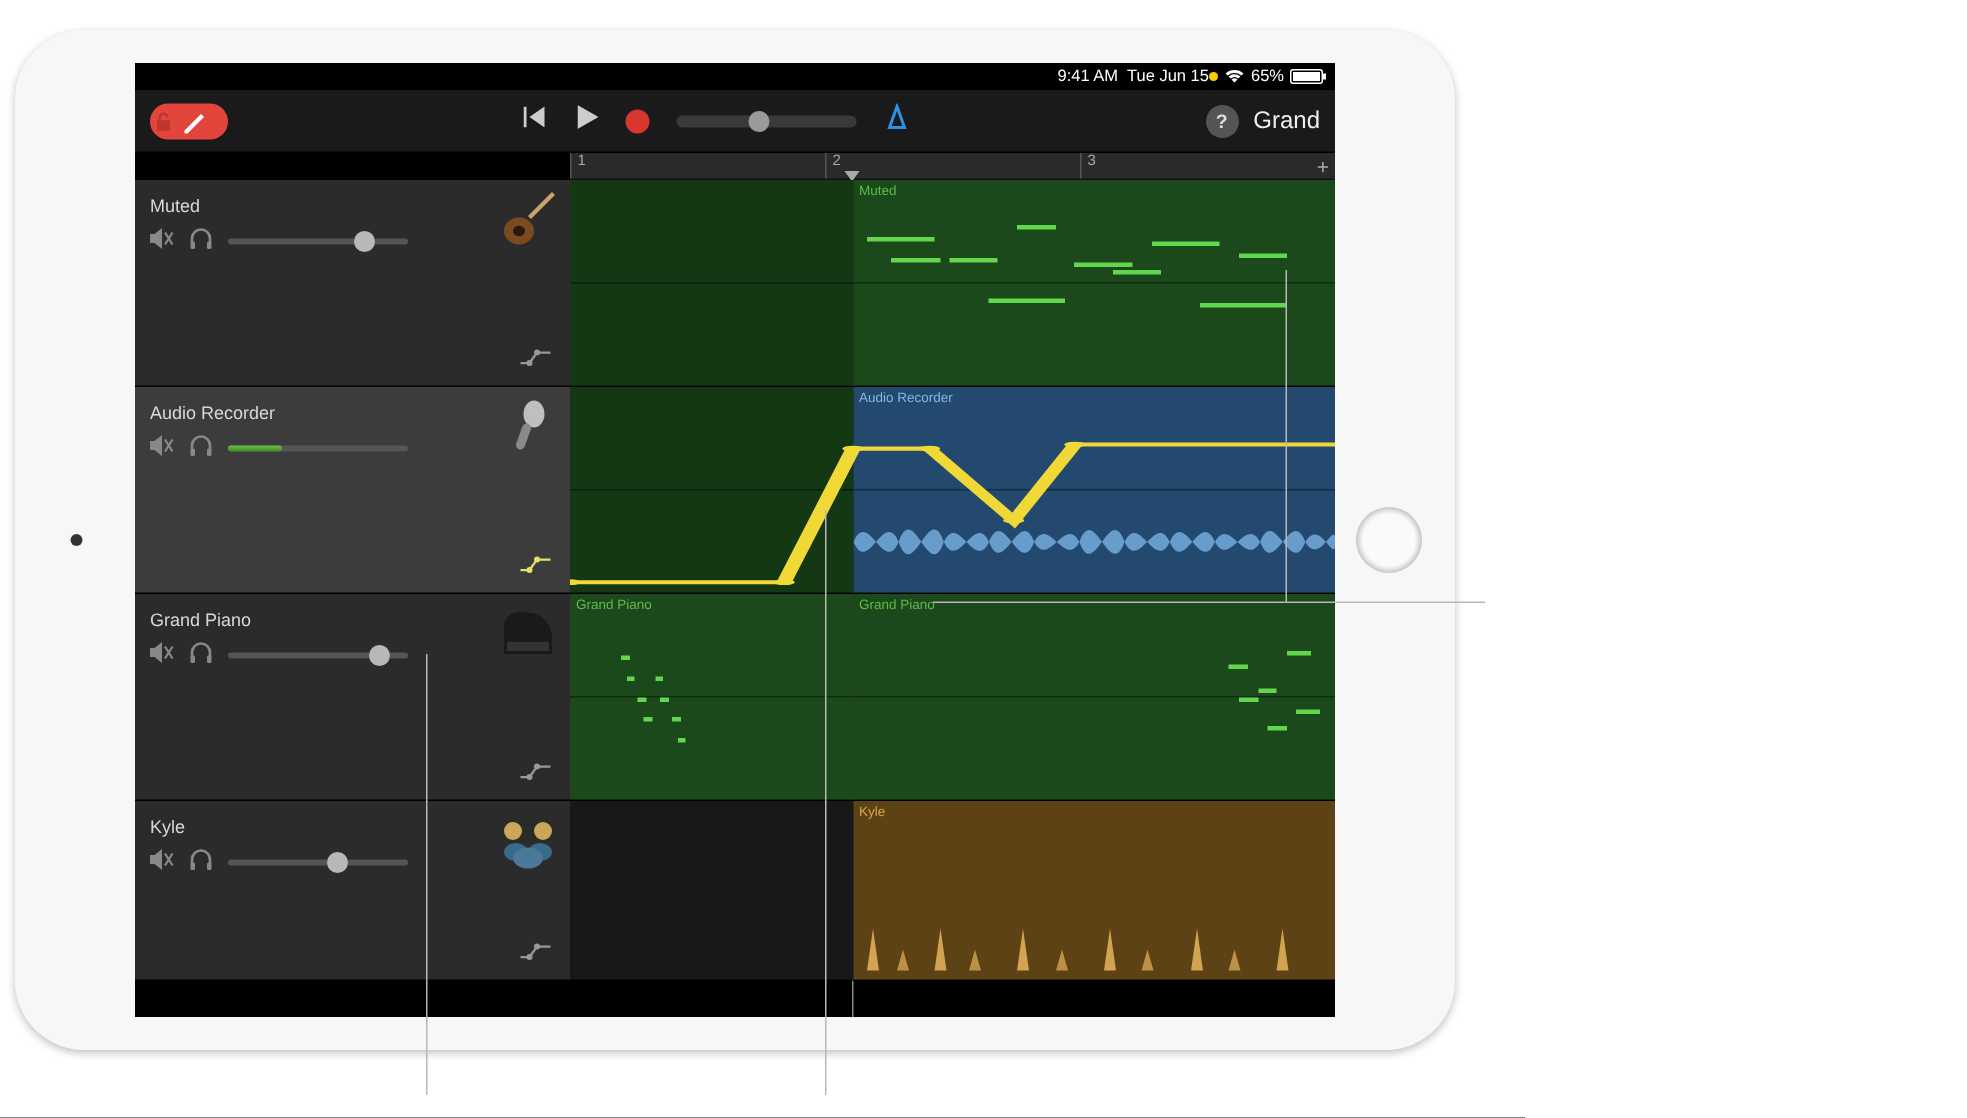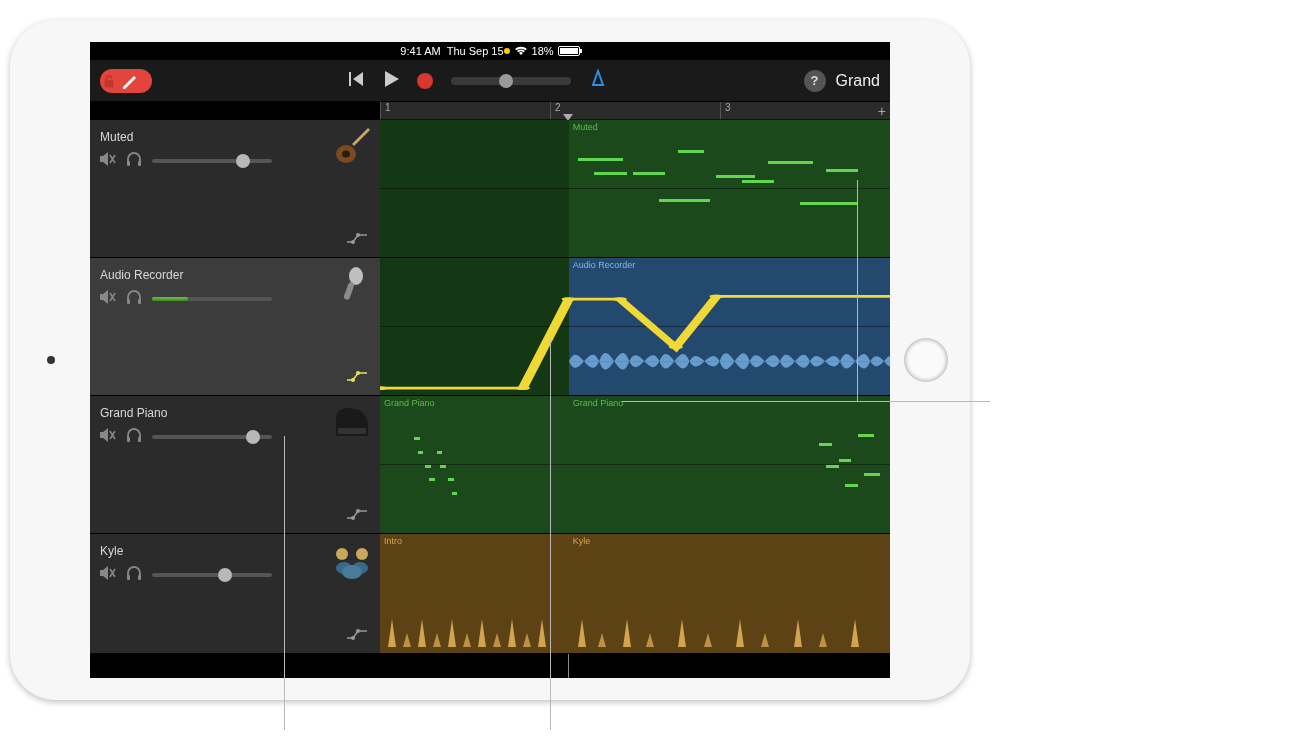--- a/index.html
+++ b/index.html
@@ -55,21 +55,21 @@
 
   
   .status-bar {
     height: 18px;
     background: #000;
     color: #fff;
     font-size: 11px;
     display: flex;
     align-items: center;
     padding: 0 8px;
-    justify-content: center;
+    justify-content: flex-end;
   }
   .status-right { display: flex; align-items: center; gap: 4px; }
   .yellow-dot { width:6px;height:6px;border-radius:50%;background:#ffcc00;}
   .wifi-ic, .battery-ic { display:inline-block; }
   .battery-ic { width:22px;height:10px;border:1px solid #fff;border-radius:2px;position:relative;}
   .battery-ic::after{content:"";position:absolute;right:-3px;top:2px;width:2px;height:4px;background:#fff;}
   .battery-fill{position:absolute;left:1px;top:1px;bottom:1px;right:1px;background:#fff;}
 
   
   .toolbar {
@@ -176,28 +176,28 @@
 
 <div class="ipad-frame">
   <div class="camera-dot"></div>
   <div class="home-button"></div>
 
   <div class="screen">
 
     <div class="status-bar">
       <div style="display:flex;gap:6px;">
         <span>9:41 AM</span>
-        <span>Thu Sep 15</span>
+        <span>Tue Jun 15</span>
       </div>
       <div class="status-right">
         <span class="yellow-dot"></span>
         <svg class="wifi-ic" width="14" height="10" viewBox="0 0 14 10">
             <path d="M7 9 L5 7 A3 3 0 0 1 9 7 Z M3 5 A6 6 0 0 1 11 5 L9.5 6.3 A4 4 0 0 0 4.5 6.3 Z M1 3 A9 9 0 0 1 13 3 L11.5 4.3 A7 7 0 0 0 2.5 4.3 Z" fill="#fff"></path>
           </svg>
-        <span>18%</span>
+        <span>65%</span>
         <span class="battery-ic">
             <span class="battery-fill"></span>
           </span>
       </div>
     </div>
 
     <div class="toolbar">
       <div class="lock-toggle">
         <svg width="14" height="14" viewBox="0 0 16 16">
             <path fill="#c0362f" d="M4 7 V5 a4 4 0 0 1 8 0 h-2 a2 2 0 0 0 -4 0 V7 H13 V15 H3 V7 Z"></path>
@@ -466,34 +466,20 @@
           </div>
           <div class="automation-btn">
             <svg width="22" height="12" viewBox="0 0 22 12">
                 <path fill="none" stroke="#999" stroke-width="1.5" d="M1 10 L7 10 L12 3 L21 3"></path>
                 <circle cx="7" cy="10" r="2" fill="#999"></circle>
                 <circle cx="12" cy="3" r="2" fill="#999"></circle>
               </svg>
           </div>
         </div>
         <div class="track-lane">
-          <div class="region reg-amber" style="left:0;width:37%;">
-            <span class="region-label">Intro</span>
-            <div class="drum-hit big" style="left:4%"></div>
-            <div class="drum-hit small" style="left:12%"></div>
-            <div class="drum-hit big" style="left:20%"></div>
-            <div class="drum-hit small" style="left:28%"></div>
-            <div class="drum-hit big" style="left:36%"></div>
-            <div class="drum-hit small" style="left:44%"></div>
-            <div class="drum-hit big" style="left:52%"></div>
-            <div class="drum-hit small" style="left:60%"></div>
-            <div class="drum-hit big" style="left:68%"></div>
-            <div class="drum-hit small" style="left:76%"></div>
-            <div class="drum-hit big" style="left:84%"></div>
-          </div>
           <div class="region reg-amber" style="left:37%;width:63%;">
             <span class="region-label">Kyle</span>
             <div class="drum-hit big" style="left:3%"></div>
             <div class="drum-hit small" style="left:9%"></div>
             <div class="drum-hit big" style="left:17%"></div>
             <div class="drum-hit small" style="left:24%"></div>
             <div class="drum-hit big" style="left:34%"></div>
             <div class="drum-hit small" style="left:42%"></div>
             <div class="drum-hit big" style="left:52%"></div>
             <div class="drum-hit small" style="left:60%"></div>

